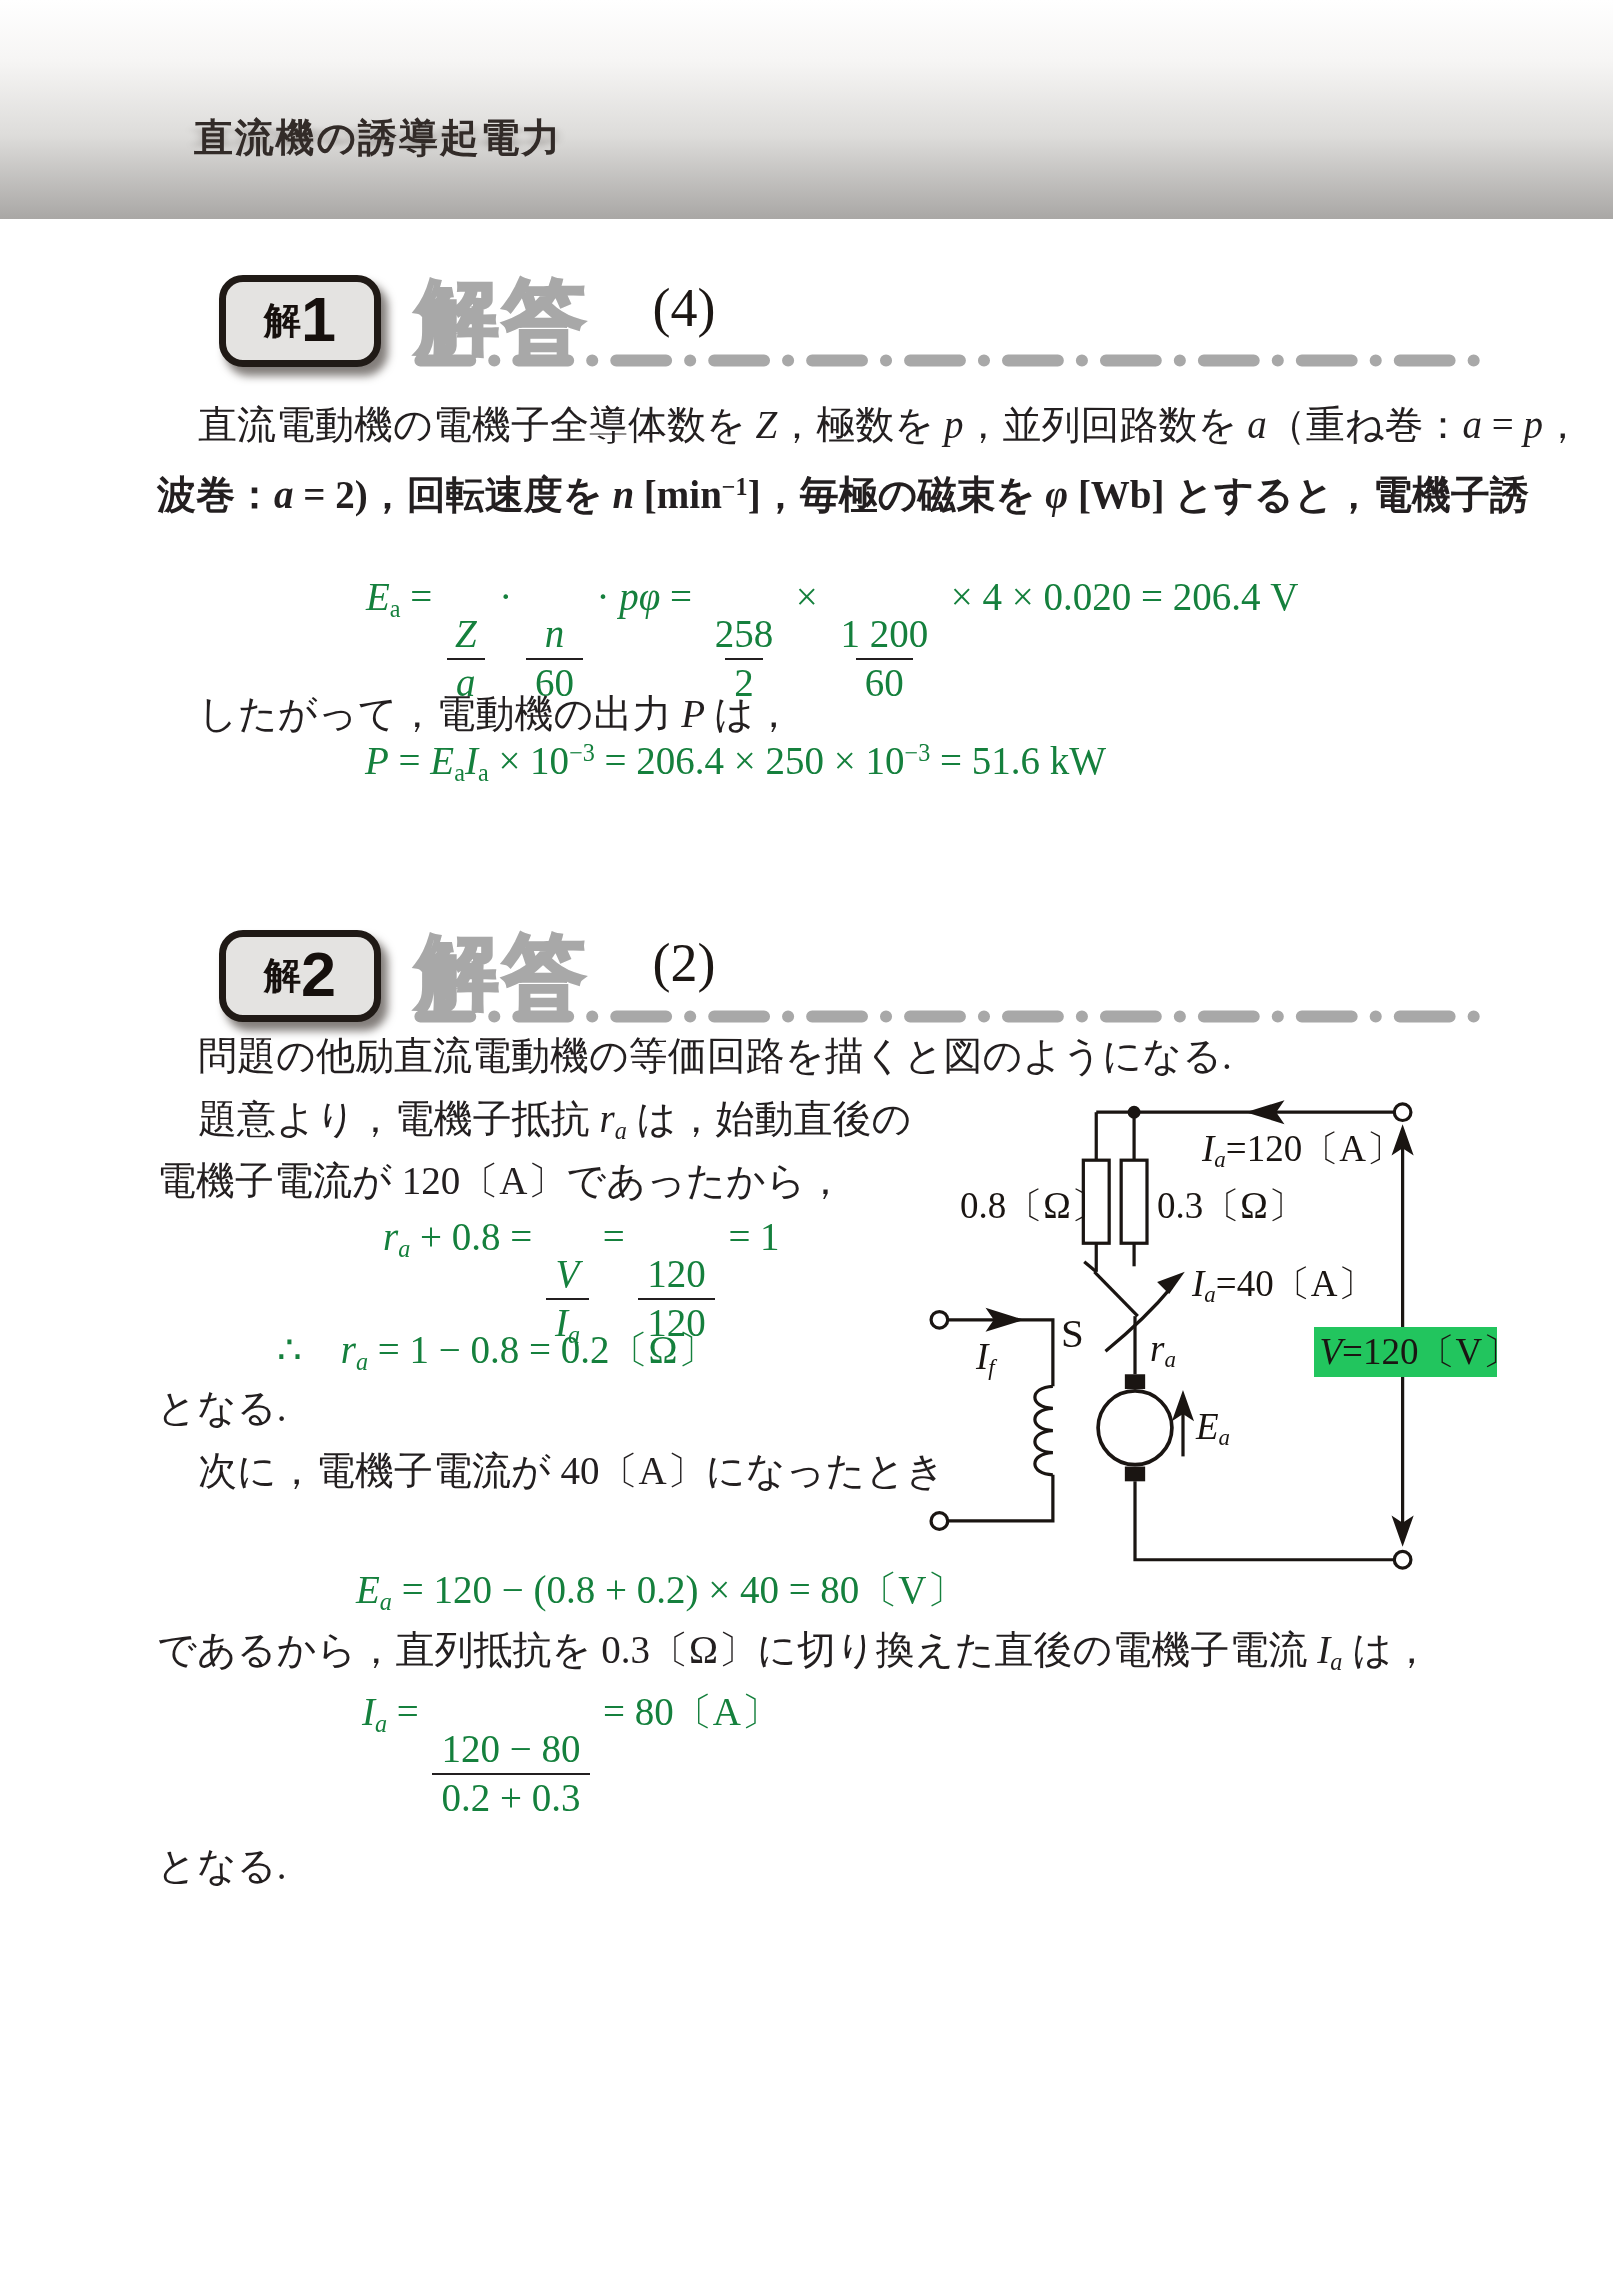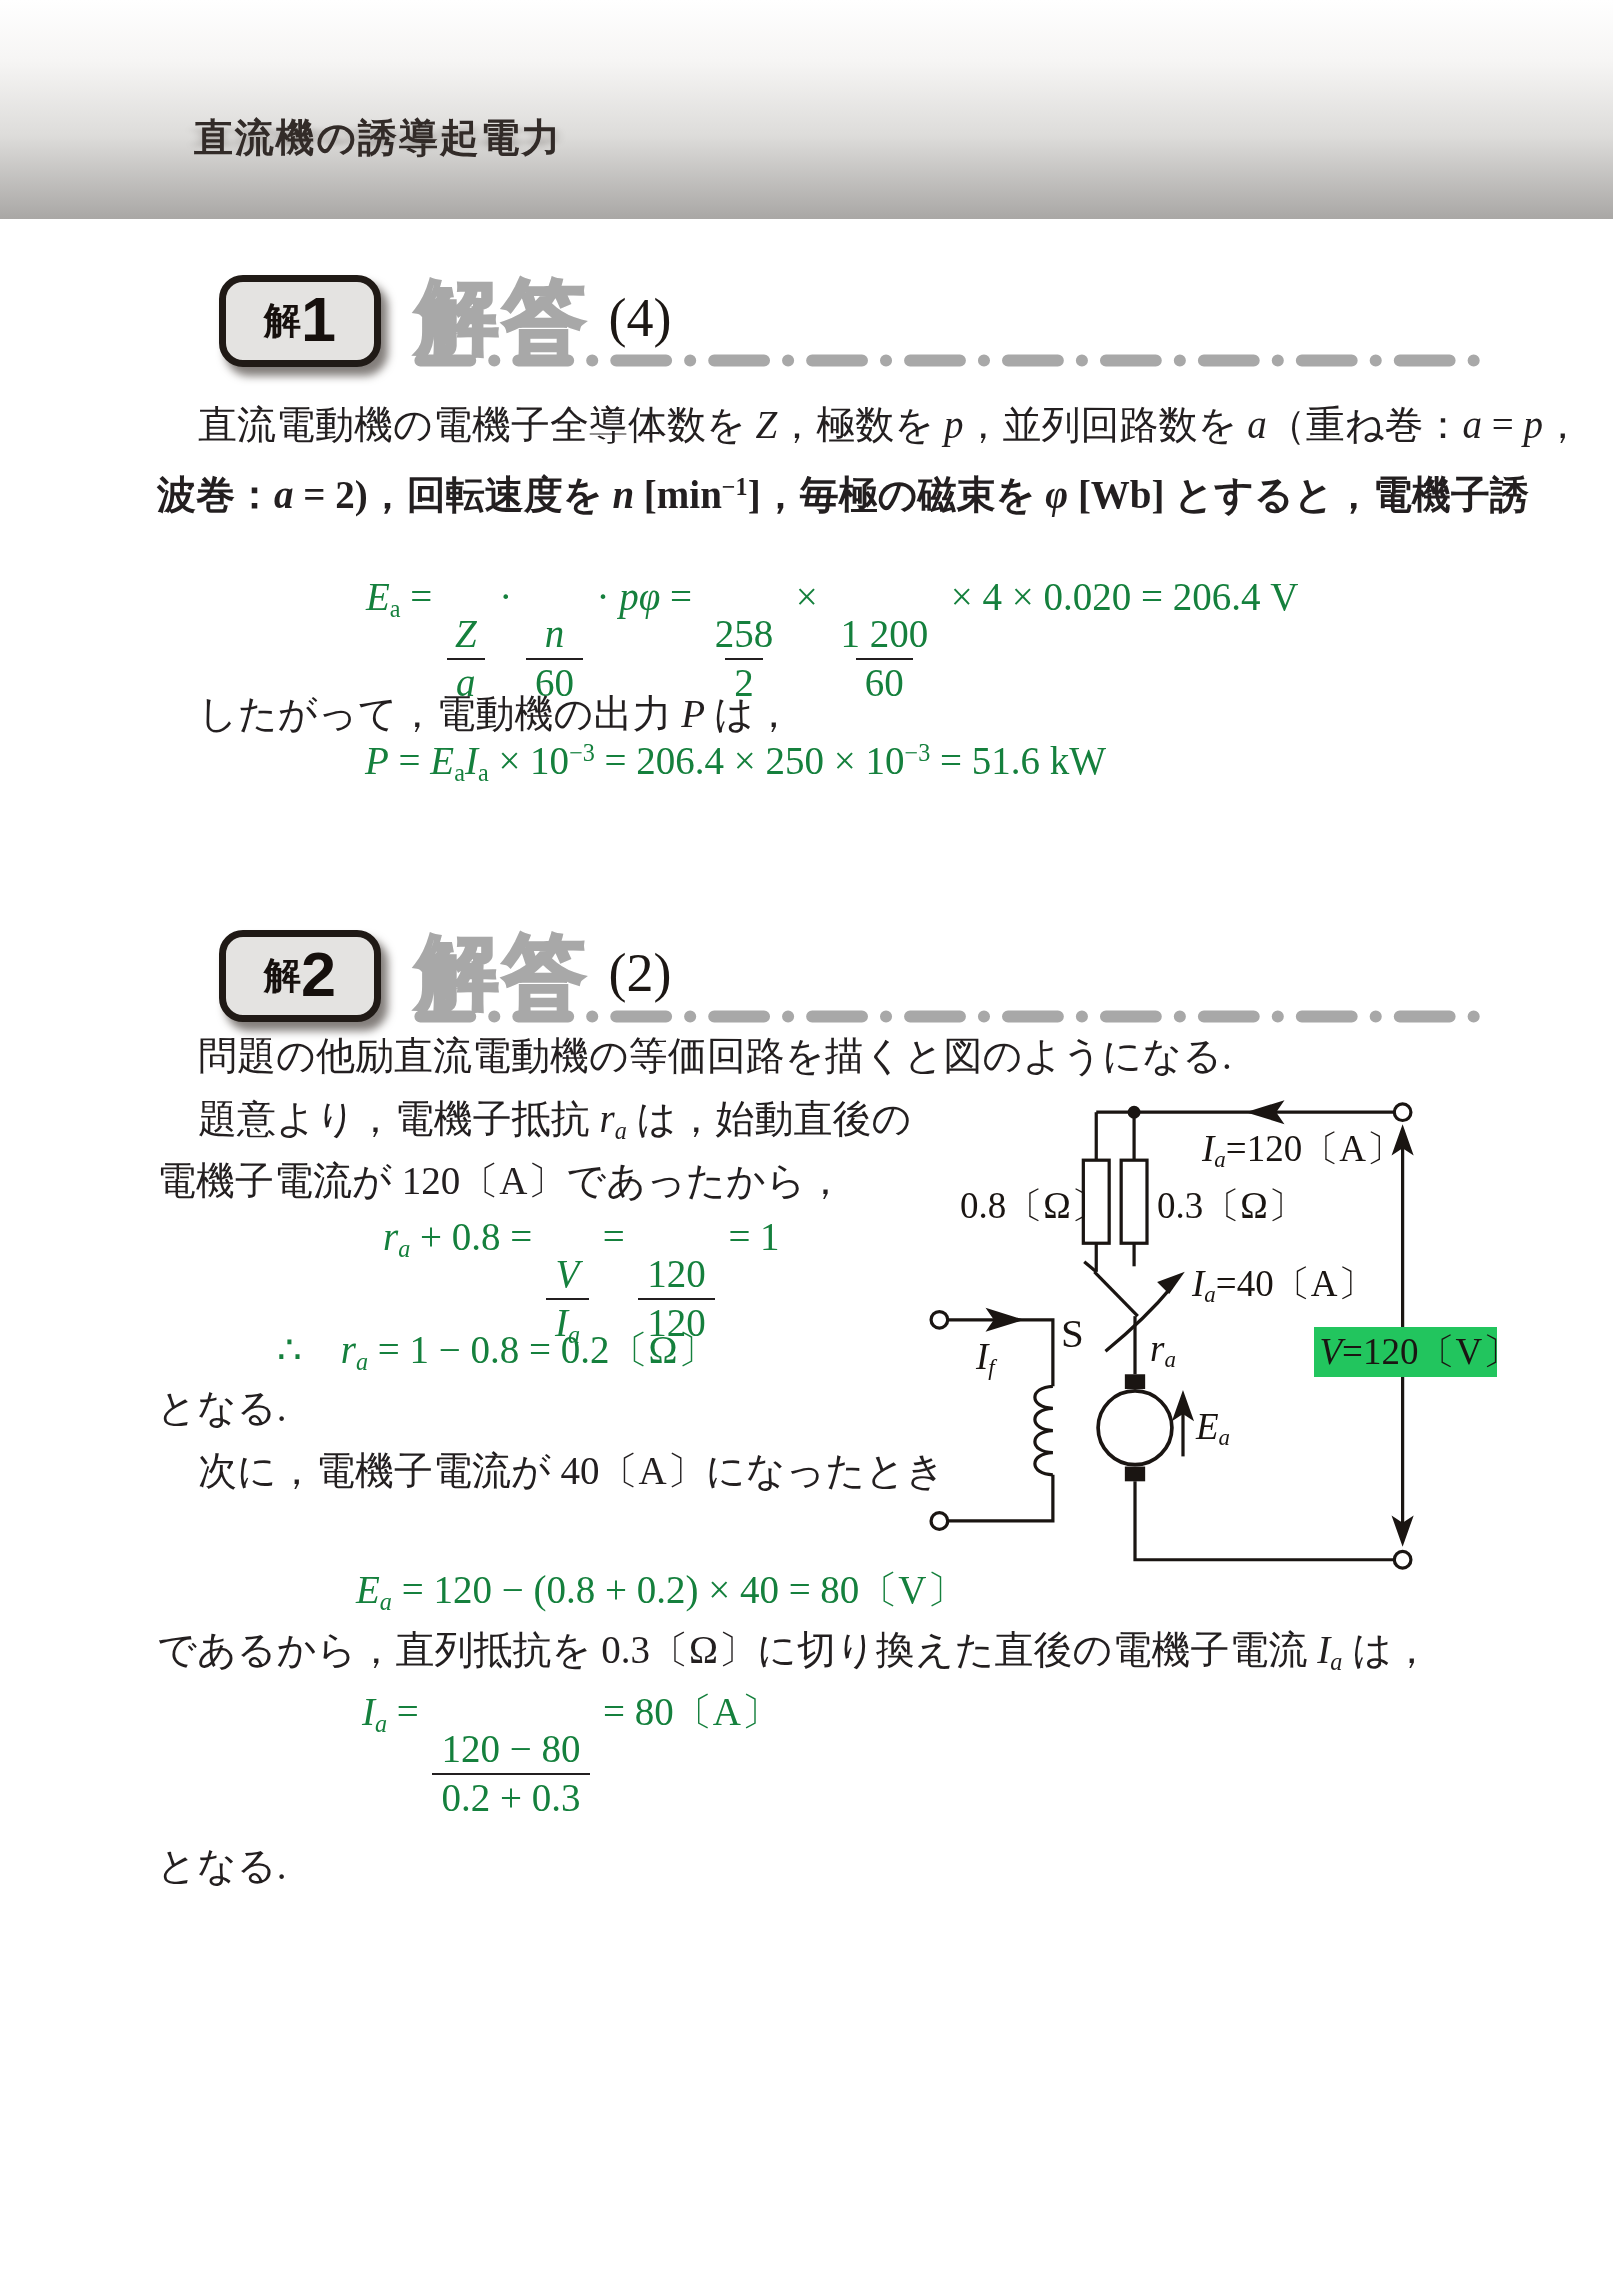--- a/index.html
+++ b/index.html
@@ -31,21 +31,21 @@
     position:absolute;left:219px;width:148px;height:78px;
     background:#e4e3e1;border:7.4px solid #201a16;border-radius:24px;
     box-shadow:6.5px 8.3px 8.3px rgba(48,40,35,.6);
     display:flex;align-items:center;justify-content:center;
     font-family:"Liberation Sans","DejaVu Sans",sans-serif;
     font-weight:bold;color:#16100d;z-index:2;
   }
   .badge .k{font-size:37px;}
   .badge .n{font-size:63px;line-height:.9;margin-top:-3.7px;}
   .heading-row{
-    position:absolute;left:417px;display:flex;align-items:center;white-space:nowrap;
+    position:absolute;left:417px;display:flex;align-items:flex-start;white-space:nowrap;gap:44px;
   }
   .outline-word{
     font-family:"Liberation Sans","DejaVu Sans",sans-serif;
     font-weight:bold;font-size:81px;line-height:1;letter-spacing:5.5px;
     color:#ffffff;-webkit-text-stroke:3.7px #a8a8a8;
   }
   .answer-num{font-size:54px;margin-left:18.5px;color:#1c1714;}
   .dashes{position:absolute;left:413px;z-index:1;}
   
   .line{position:absolute;font-size:39px;line-height:48px;white-space:nowrap;color:#231f20;}

